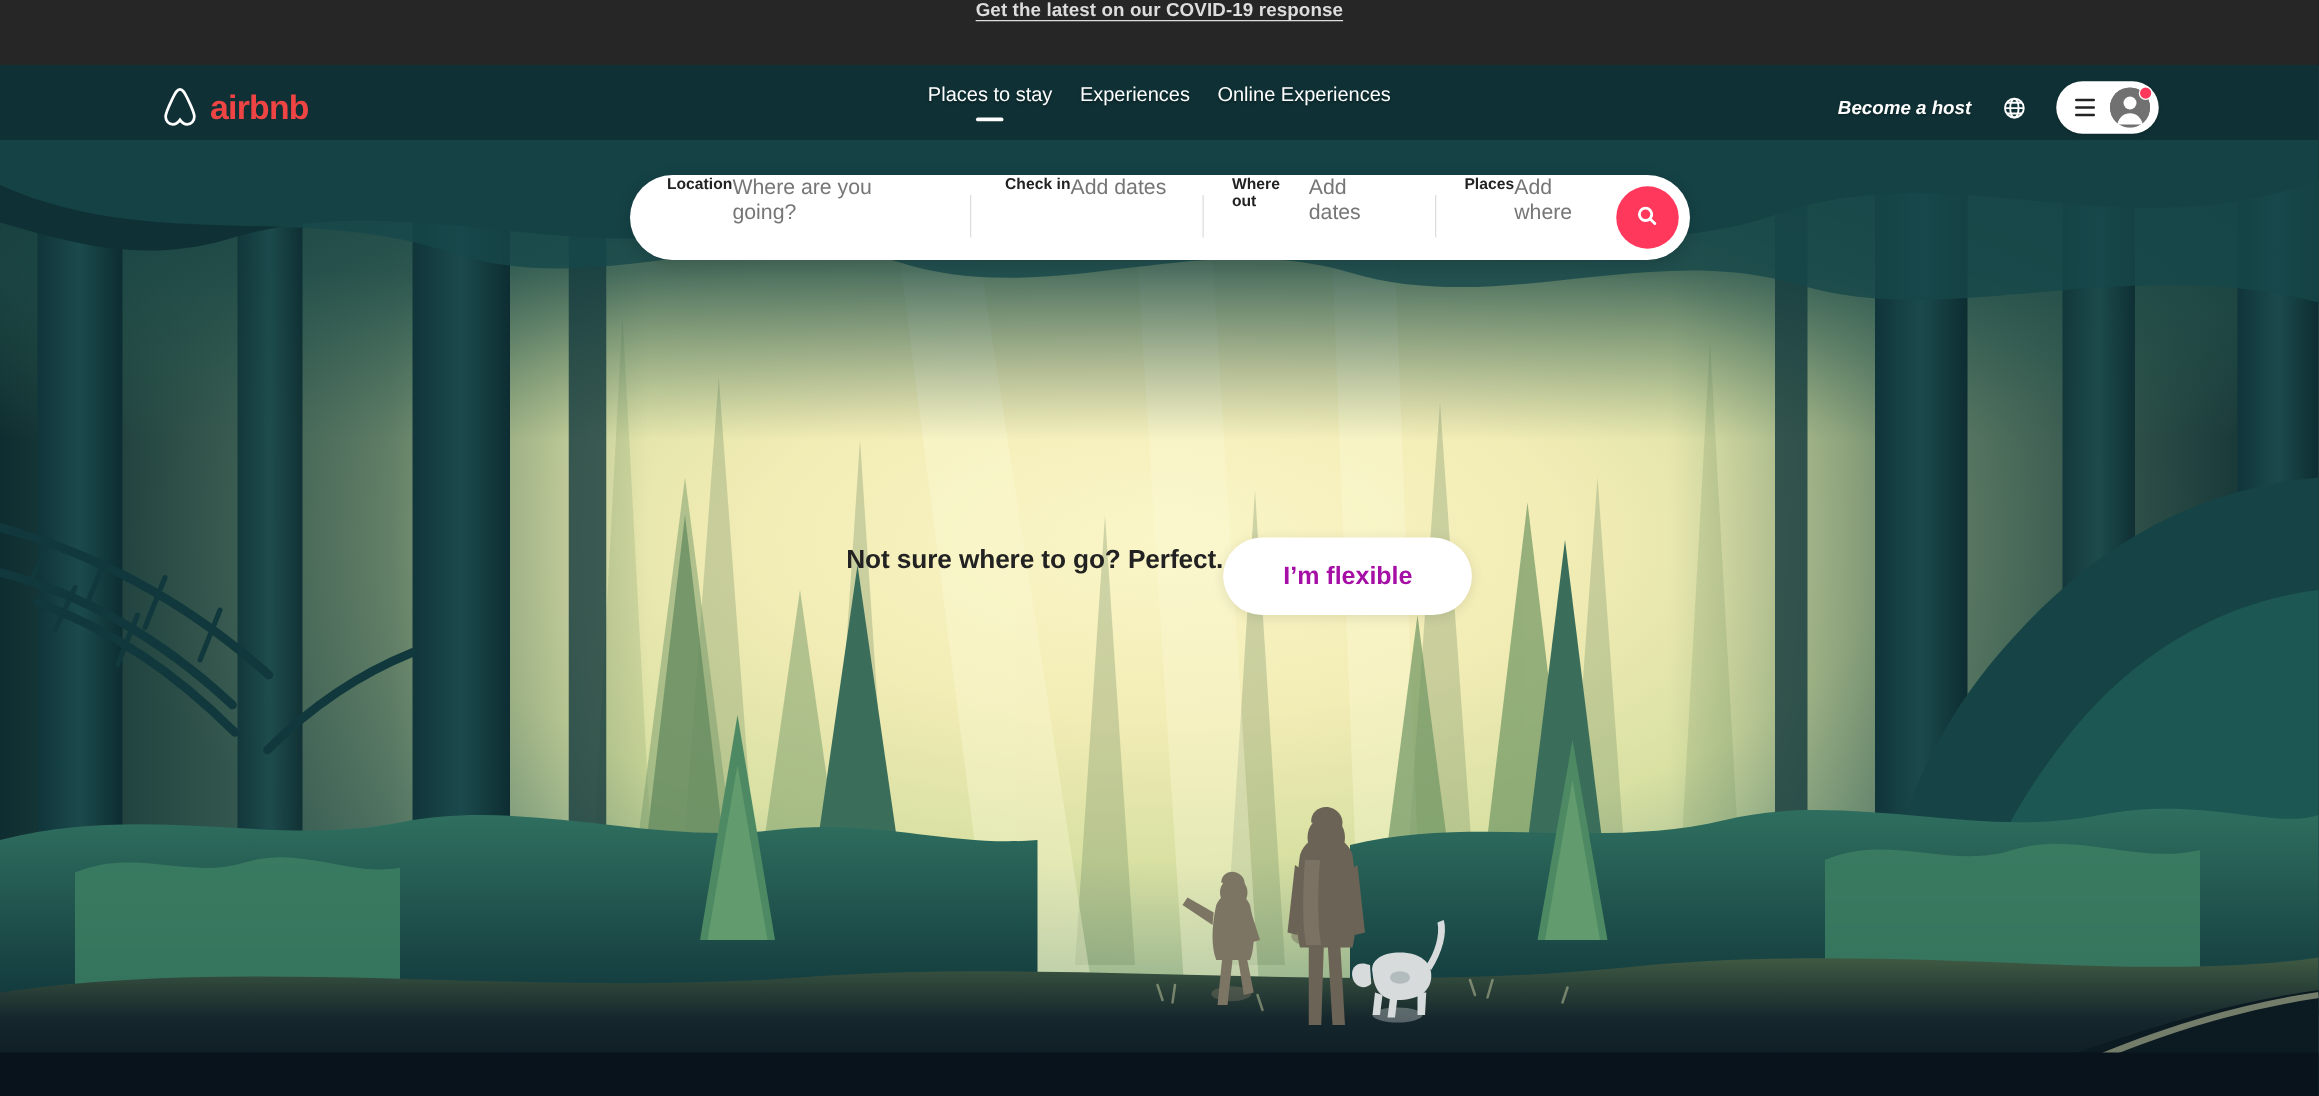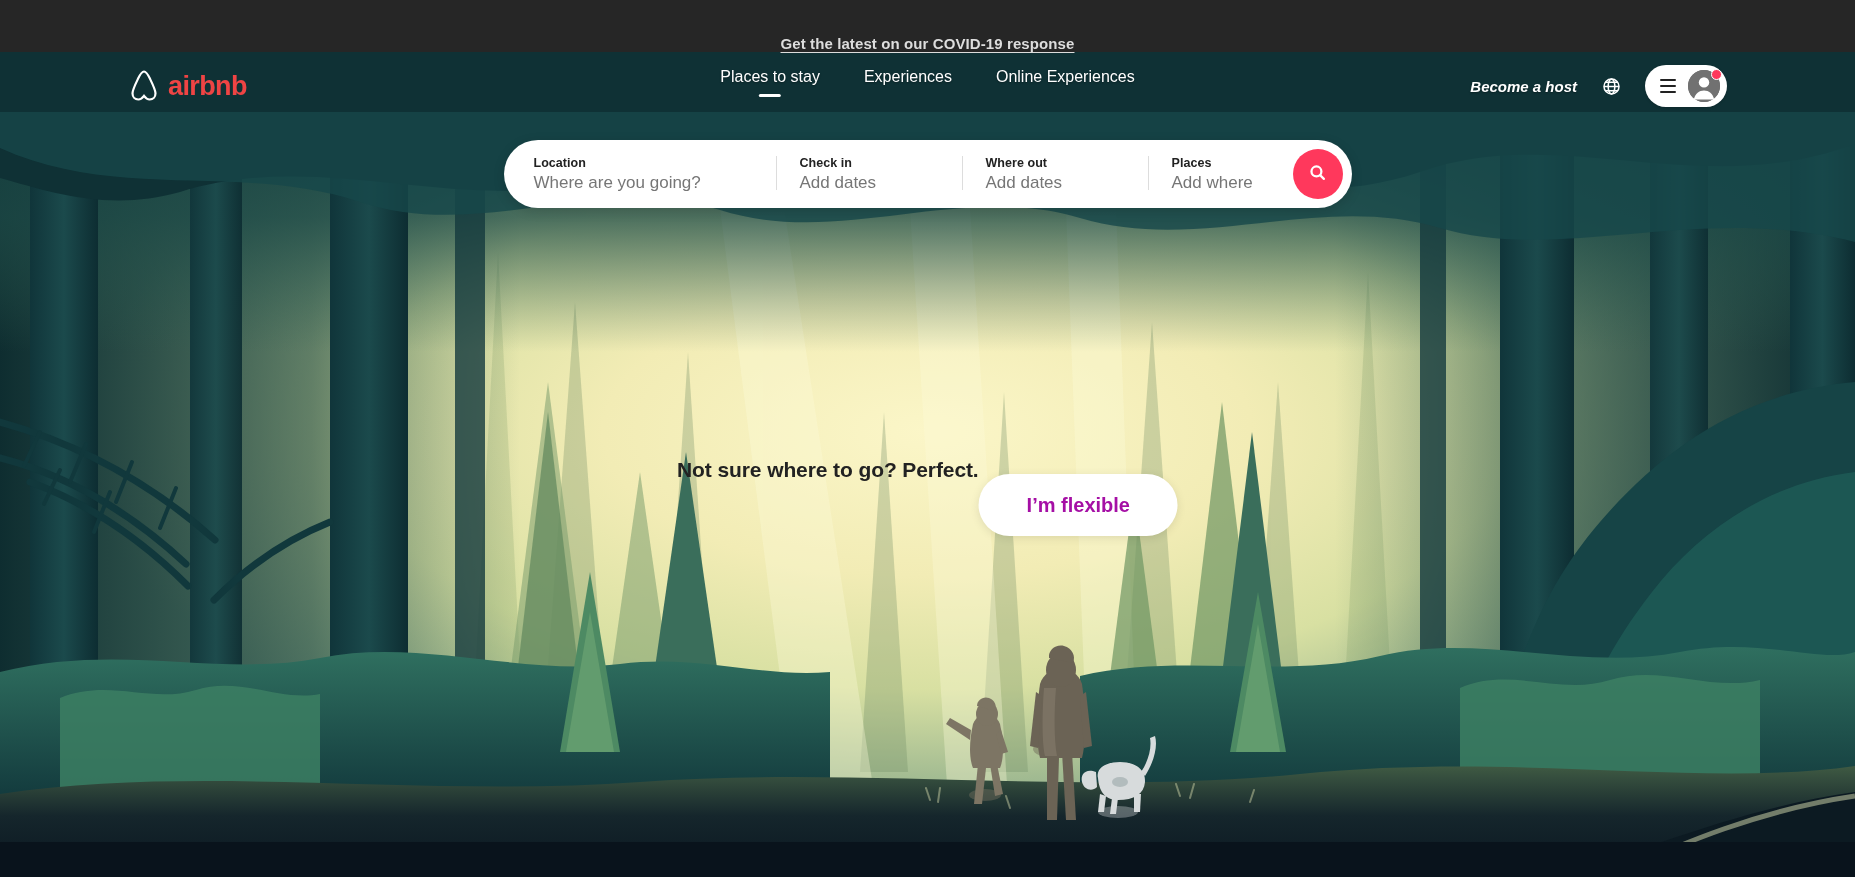--- a/index.html
+++ b/index.html
@@ -13,21 +13,21 @@
   }
 
   
   .covid-banner {
     position: absolute;
     top: 0; left: 0;
     width: 1855px;
     height: 52px;
     background: #262626;
     display: flex;
-    align-items: flex-end;
+    align-items: flex-start;
     justify-content: center;
     z-index: 40;
   }
   .covid-link {
     color: #dddddd;
     font-size: 15px;
     font-weight: 600;
     text-decoration: underline;
     text-underline-offset: 3px;
     cursor: pointer;
@@ -70,21 +70,21 @@
     letter-spacing: -.6px;
     line-height: 1;
   }
 
   .nav-center {
     position: absolute;
     left: 50%;
     transform: translateX(-50%);
     display: flex;
     align-items: flex-start;
-    gap: 44px;
+    gap: 22px;
     top: 16px;
   }
   .nav-item {
     position: relative;
     color: #ffffff;
     font-size: 16px;
     font-weight: 500;
     cursor: pointer;
     padding-bottom: 11px;
     text-shadow: 0 1px 2px rgba(0,0,0,.35);
@@ -169,21 +169,21 @@
     background: #ffffff;
     border-radius: 34px;
     display: flex;
     align-items: center;
     box-shadow: 0 3px 12px rgba(0,0,0,.15);
     z-index: 30;
   }
   .sb-field {
     position: relative;
     display: flex;
-    flex-direction: column;
+    flex-direction: row;
     justify-content: center;
     height: 100%;
     padding: 0 24px;
     cursor: pointer;
     border-radius: 34px;
   }
   .sb-field + .sb-field::before {
     content: "";
     position: absolute;
     left: 0; top: 16px;
@@ -245,21 +245,20 @@
     border-radius: 32px;
     padding: 0 48px;
     height: 62px;
     font-family: "Liberation Sans", sans-serif;
     font-size: 20px;
     font-weight: 700;
     color: #A50FA5;
     cursor: pointer;
     box-shadow: 0 2px 10px rgba(0,0,0,.10);
     white-space: nowrap;
-    margin-top: 44px;
   }
 </style>
 </head>
 <body>
 
 <div class="covid-banner">
   <a class="covid-link">Get the latest on our COVID-19 response</a>
 </div>
 
 <div class="hero">

